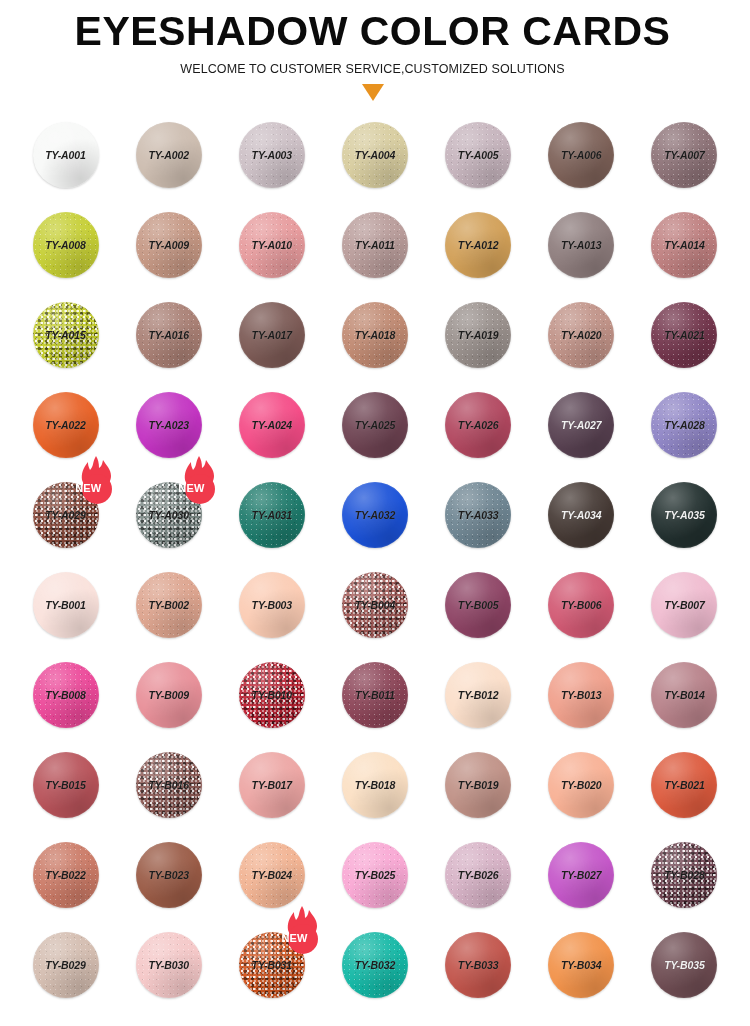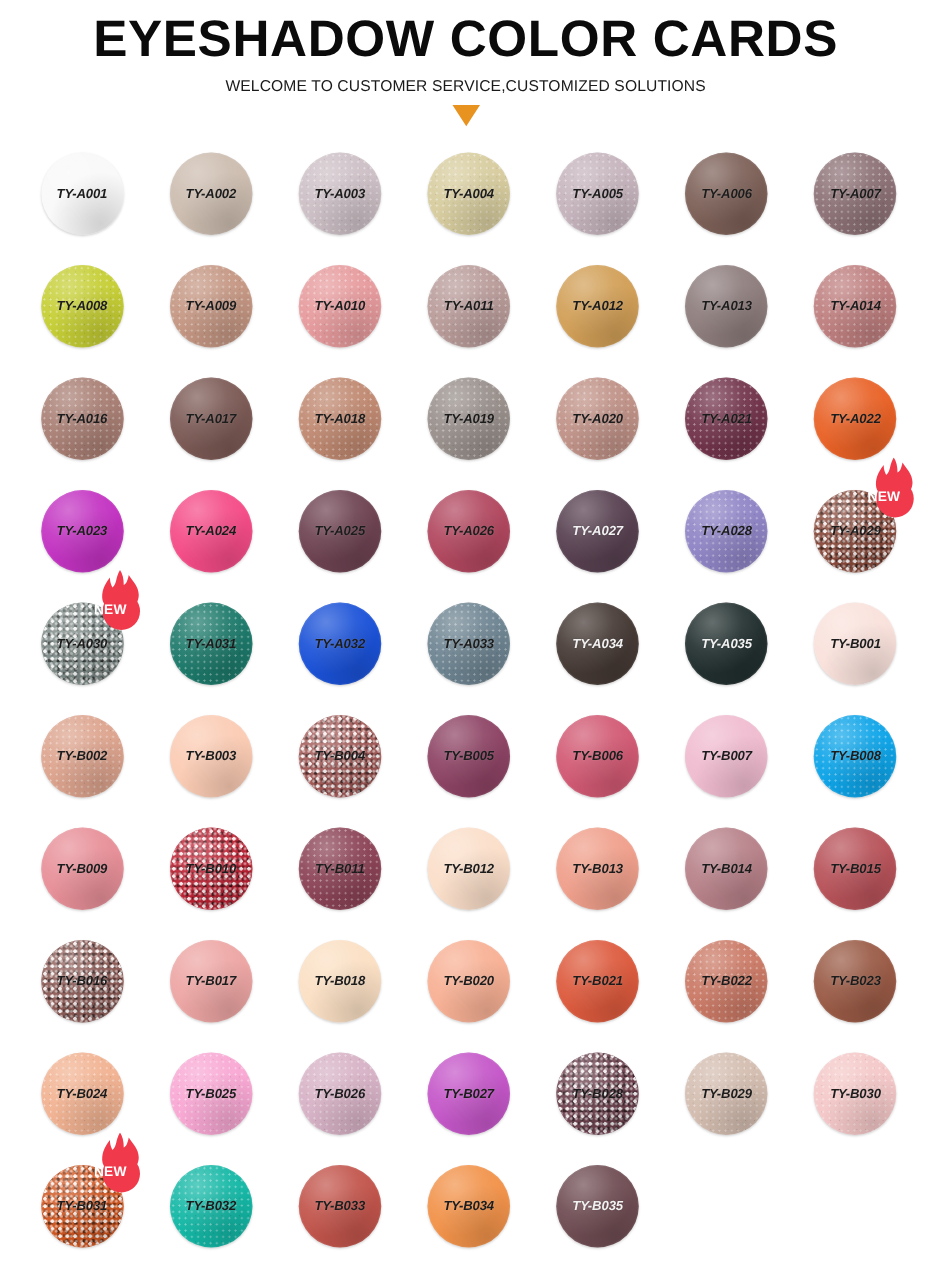--- a/index.html
+++ b/index.html
@@ -242,20 +242,25 @@
         <div class="swatch" style="background: rgb(142, 125, 125);">
           <span class="swatch-label">TY-A013</span>
         </div>
       </div>
       <div class="swatch-cell">
         <div class="swatch shimmer" style="background: rgb(191, 127, 127);">
           <span class="swatch-label">TY-A014</span>
         </div>
       </div>
       <div class="swatch-cell">
+        <div class="swatch glitter" style="background: rgb(195, 204, 43);">
+          <span class="swatch-label">TY-A015</span>
+        </div>
+      </div>
+      <div class="swatch-cell">
         <div class="swatch shimmer" style="background: rgb(169, 127, 116);">
           <span class="swatch-label">TY-A016</span>
         </div>
       </div>
       <div class="swatch-cell">
         <div class="swatch" style="background: rgb(124, 90, 85);">
           <span class="swatch-label">TY-A017</span>
         </div>
       </div>
       <div class="swatch-cell">
@@ -391,21 +396,21 @@
         <div class="swatch" style="background: rgb(210, 90, 116);">
           <span class="swatch-label">TY-B006</span>
         </div>
       </div>
       <div class="swatch-cell">
         <div class="swatch" style="background: rgb(240, 188, 208); text-align: right;">
           <span class="swatch-label">TY-B007</span>
         </div>
       </div>
       <div class="swatch-cell">
-        <div class="swatch shimmer" style="background: #0ea5e9;">
+        <div class="swatch shimmer" style="background: #ec4899;">
           <span class="swatch-label">TY-B008</span>
         </div>
       </div>
       <div class="swatch-cell">
         <div class="swatch" style="background: rgb(232, 144, 153);">
           <span class="swatch-label">TY-B009</span>
         </div>
       </div>
       <div class="swatch-cell">
         <div class="swatch glitter" style="background: rgb(189, 34, 51);">
@@ -443,20 +448,25 @@
         </div>
       </div>
       <div class="swatch-cell">
         <div class="swatch" style="background: rgb(237, 166, 164);">
           <span class="swatch-label">TY-B017</span>
         </div>
       </div>
       <div class="swatch-cell">
         <div class="swatch" style="background: rgb(251, 224, 196);">
           <span class="swatch-label">TY-B018</span>
+        </div>
+      </div>
+      <div class="swatch-cell">
+        <div class="swatch" style="background: rgb(192, 146, 135);">
+          <span class="swatch-label">TY-B019</span>
         </div>
       </div>
       <div class="swatch-cell">
         <div class="swatch" style="background: rgb(248, 177, 149);">
           <span class="swatch-label">TY-B020</span>
         </div>
       </div>
       <div class="swatch-cell">
         <div class="swatch" style="background: rgb(221, 91, 62);">
           <span class="swatch-label">TY-B021</span>

